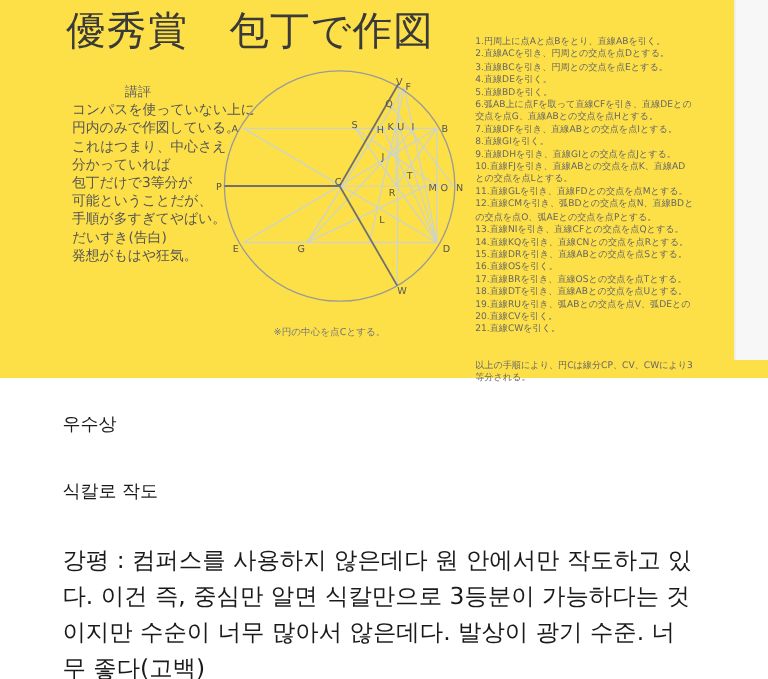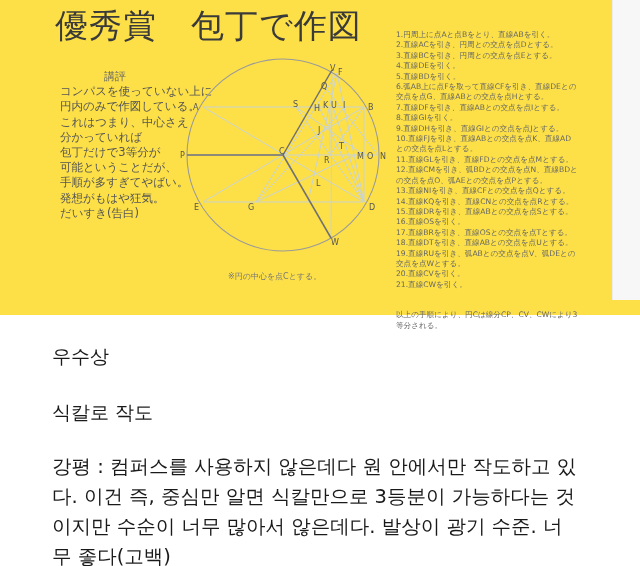--- a/index.html
+++ b/index.html
@@ -45,21 +45,21 @@
     }
     .steps {
       position: absolute; left: 396px; top: 30px; width: 215px;
       font-size: 7.6px; line-height: 10.4px; color: #666;
     }
     .steps div { white-space: nowrap; }
     .steps .conclusion { margin-top: 20px; }
     .ko {
       position: absolute; left: 52px;
       font-family: "DejaVu Sans", sans-serif;
-      color: #1a1a1a; font-size: 19px;
+      color: #1a1a1a; font-size: 15px;
     }
     .ko-title { top: 344px; }
     .ko-subtitle { top: 400px; }
     .ko-review {
       top: 452px; width: 570px; line-height: 30px; font-size: 19.5px;
     }
     .ko-review div { white-space: nowrap; }
   </style>
 </head>
 <body>
@@ -71,22 +71,22 @@
 
   <div class="review">
     <div class="review-head">講評</div>
     <div>コンパスを使っていない上に</div>
     <div>円内のみで作図している。</div>
     <div>これはつまり、中心さえ</div>
     <div>分かっていれば</div>
     <div>包丁だけで3等分が</div>
     <div>可能ということだが、</div>
     <div>手順が多すぎてやばい。</div>
+    <div>だいすき(告白)</div>
     <div>発想がもはや狂気。</div>
-    <div>だいすき(告白)</div>
   </div>
 
   <div class="diagram">
     <svg width="640" height="300" viewBox="0 0 640 300" xmlns="http://www.w3.org/2000/svg">
 
       <g stroke="#c9d3d6" stroke-width="1" fill="none">
         <line x1="203" y1="107" x2="364" y2="107"></line>
         <line x1="203" y1="107" x2="364" y2="202"></line>
         <line x1="364" y1="107" x2="203" y2="202"></line>
         <line x1="203" y1="202" x2="364" y2="202"></line>
@@ -161,21 +161,20 @@
     <div>11.直線GLを引き、直線FDとの交点を点Mとする。</div>
     <div>12.直線CMを引き、弧BDとの交点を点N、直線BDと</div>
     <div>の交点を点O、弧AEとの交点を点Pとする。</div>
     <div>13.直線NIを引き、直線CFとの交点を点Qとする。</div>
     <div>14.直線KQを引き、直線CNとの交点を点Rとする。</div>
     <div>15.直線DRを引き、直線ABとの交点を点Sとする。</div>
     <div>16.直線OSを引く。</div>
     <div>17.直線BRを引き、直線OSとの交点を点Tとする。</div>
     <div>18.直線DTを引き、直線ABとの交点を点Uとする。</div>
     <div>19.直線RUを引き、弧ABとの交点を点V、弧DEとの</div>
-    <div>交点を点Wとする。</div>
     <div>20.直線CVを引く。</div>
     <div>21.直線CWを引く。</div>
     <div class="conclusion">
       <div>以上の手順により、円Cは線分CP、CV、CWにより3</div>
       <div>等分される。</div>
     </div>
   </div>
 </div>
 
 <div class="ko ko-title">우수상</div>

